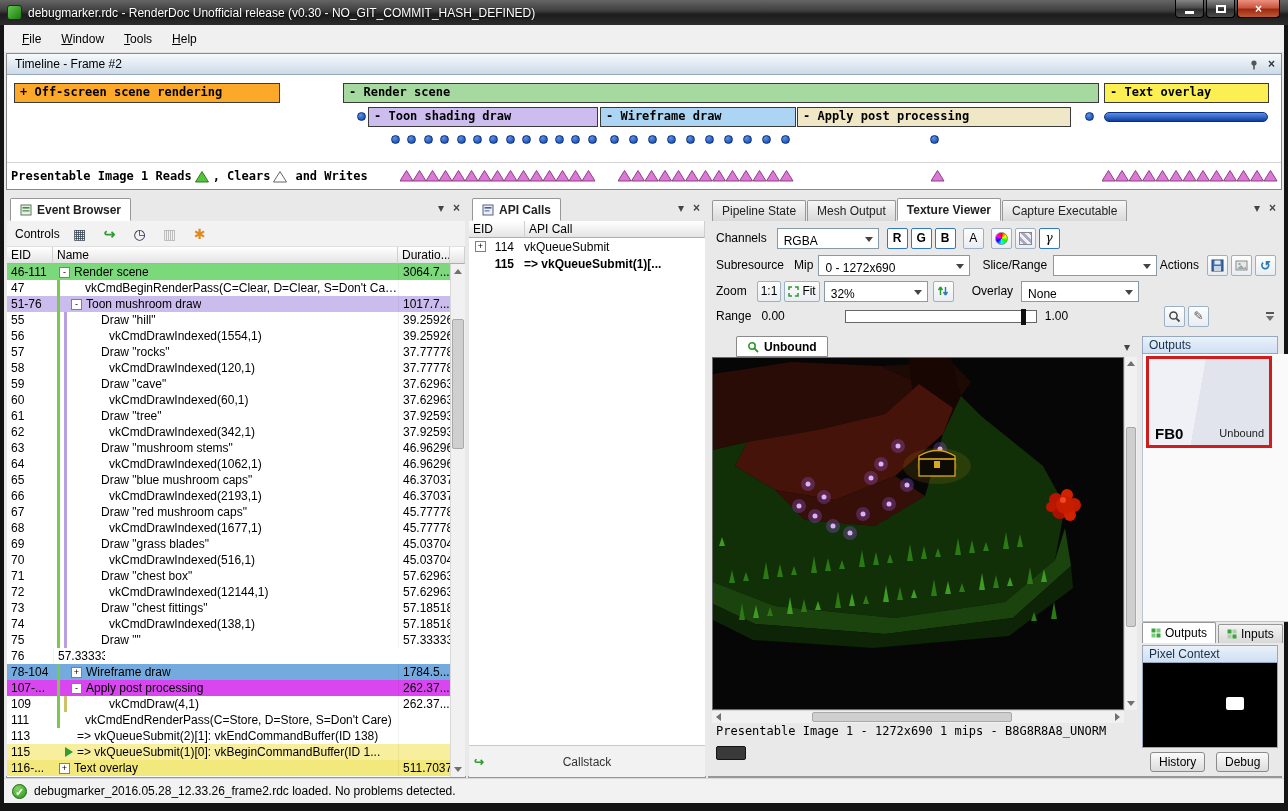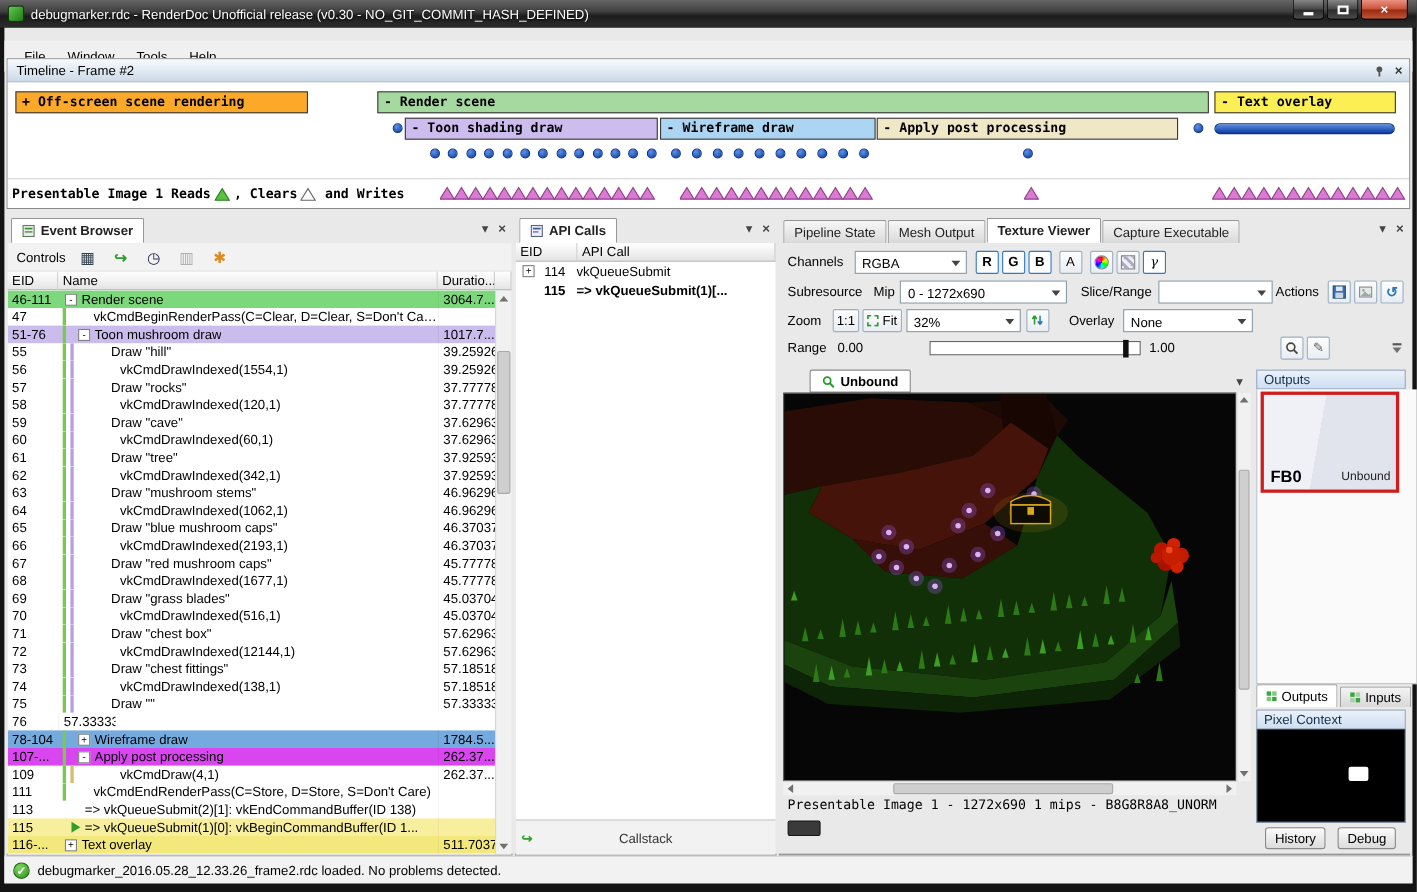--- a/index.html
+++ b/index.html
@@ -17,21 +17,21 @@
 .wbtn{width:29px;height:18px;border:1px solid #000;border-top:none;border-radius:0 0 4px 4px;
   background:linear-gradient(#858585,#4c4c4c 45%,#2d2d2d 55%,#4a4a4a);
   display:flex;align-items:center;justify-content:center;margin-left:2px;color:#fff;font-size:12px}
 .wbtn.close{width:43px;background:linear-gradient(#eb9181,#cb5740 45%,#9c2a12 55%,#bf5835);font-weight:bold}
 .glyph-min{width:9px;height:3px;background:#fff;margin-top:8px}
 .glyph-max{width:10px;height:8px;border:2px solid #fff}
 
 #client{position:absolute;left:4px;top:25px;width:1280px;height:778px;background:#e9e9e9}
 
 
-#menu-bar{position:absolute;left:0;top:12px;width:100%;height:28px;background:#f0f0f0;
+#menu-bar{position:absolute;left:0;top:0;width:100%;height:28px;background:#f0f0f0;
   display:flex;align-items:center;padding-left:8px;border-bottom:1px solid #e2e2e2}
 .menu-item{padding:4px 10px}
 
 
 #timeline{position:absolute;left:2px;top:28px;width:1276px;height:137px;border:1px solid #8a8a8a;background:#fff}
 #tl-header{position:absolute;left:0;top:0;right:0;height:21px;
   background:linear-gradient(#f7fafd,#ccdae8);border-bottom:1px solid #97a7b7;
   display:flex;align-items:center;padding:0 6px 0 8px}
 #tl-header-btns{margin-left:auto;display:flex;gap:8px;align-items:center;color:#333}
 #tl-area{position:absolute;left:0;top:21px;right:0;bottom:0;background:#fff;overflow:hidden}
@@ -95,21 +95,21 @@
 .a-eid{width:34px;flex:none;text-align:right;padding-right:10px}
 .a-call{flex:1;white-space:nowrap;overflow:hidden}
 #callstack{position:absolute;left:1px;right:1px;bottom:1px;height:32px;background:#f2f2f2;
   border-top:1px solid #c9c9c9;display:flex;align-items:center;justify-content:center;color:#333}
 #callstack-ic{position:absolute;left:5px;color:#2f9e2f;font-weight:bold}
 
 
 .ctl-row{position:absolute;left:8px;right:6px;height:24px;display:flex;align-items:center}
 .lbl{white-space:nowrap}
 .combo{position:relative;background:#fff;border:1px solid #8899a8;height:21px;
-  display:flex;align-items:flex-start;padding:4px 18px 0 6px;white-space:nowrap}
+  display:flex;align-items:flex-end;padding:14px 18px 0 6px;white-space:nowrap}
 .combo::after{content:"";position:absolute;right:5px;top:8px;
   border-left:4px solid transparent;border-right:4px solid transparent;border-top:5px solid #444}
 .tbtn{height:21px;min-width:21px;border:1px solid #9db1c4;border-radius:2px;
   background:linear-gradient(#fdfdfd,#e9edf2);display:flex;align-items:center;justify-content:center;
   padding:0 3px;margin-left:3px}
 .tbtn.on{background:#fff;border:1px solid #3079bd}
 .colorwheel{width:13px;height:13px;border-radius:50%;
   background:conic-gradient(#f00,#ff0,#0f0,#0ff,#00f,#f0f,#f00);border:1px solid #888}
 .checker{width:13px;height:13px;border:1px solid #888;
   background:linear-gradient(45deg,#aab 25%,#eef 25%,#eef 50%,#aab 50%,#aab 75%,#eef 75%);background-size:8px 8px}

